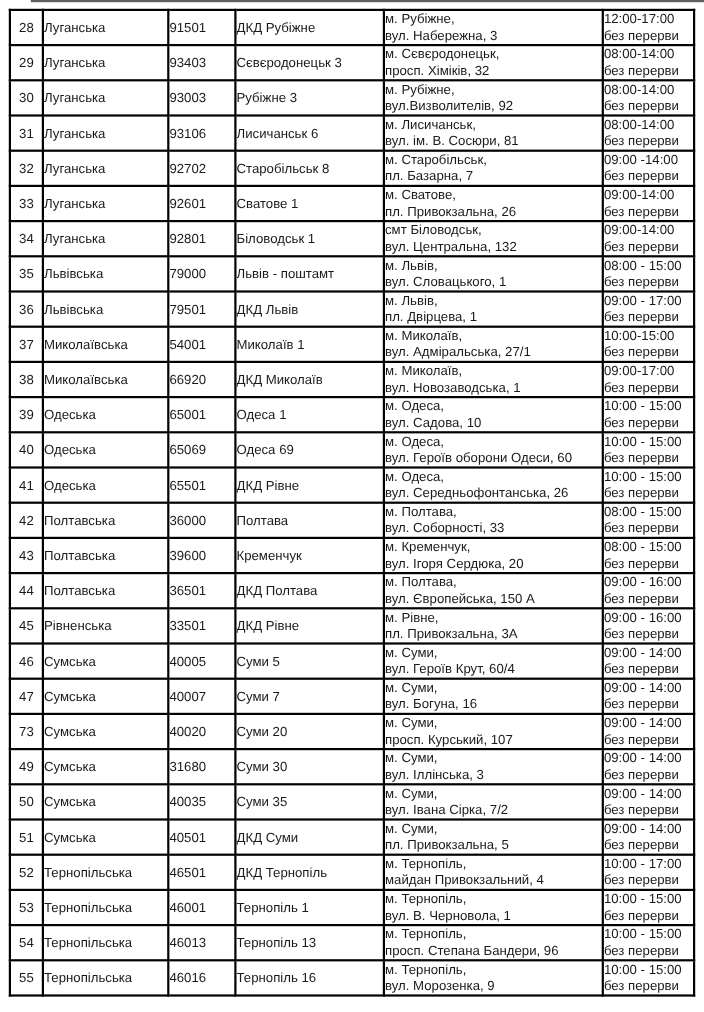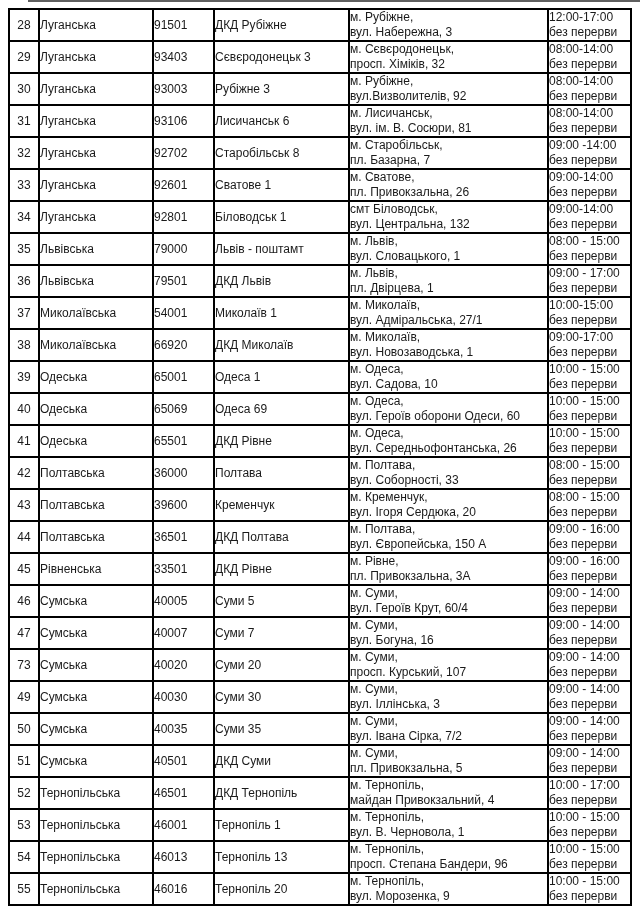--- a/index.html
+++ b/index.html
@@ -356,21 +356,21 @@
       <div class="line">просп. Курський, 107</div>
     </td>
     <td class="c-hours">
       <div class="line">09:00 - 14:00</div>
       <div class="line">без перерви</div>
     </td>
   </tr>
         <tr>
     <td class="c-num">49</td>
     <td class="c-region">Сумська</td>
-    <td class="c-code">40030</td>
+    <td class="c-code">31680</td>
     <td class="c-name">Суми 30</td>
     <td class="c-addr">
       <div class="line">м. Суми,</div>
       <div class="line">вул. Іллінська, 3</div>
     </td>
     <td class="c-hours">
       <div class="line">09:00 - 14:00</div>
       <div class="line">без перерви</div>
     </td>
   </tr>
@@ -441,21 +441,21 @@
     </td>
     <td class="c-hours">
       <div class="line">10:00 - 15:00</div>
       <div class="line">без перерви</div>
     </td>
   </tr>
         <tr>
     <td class="c-num">55</td>
     <td class="c-region">Тернопільська</td>
     <td class="c-code">46016</td>
-    <td class="c-name">Тернопіль 20</td>
+    <td class="c-name">Тернопіль 16</td>
     <td class="c-addr">
       <div class="line">м. Тернопіль,</div>
       <div class="line">вул. Морозенка, 9</div>
     </td>
     <td class="c-hours">
       <div class="line">10:00 - 15:00</div>
       <div class="line">без перерви</div>
     </td>
   </tr>
       </tbody>

